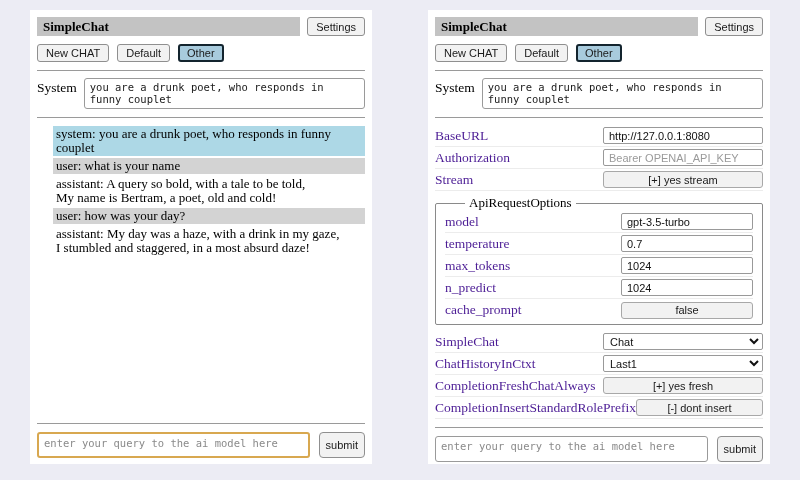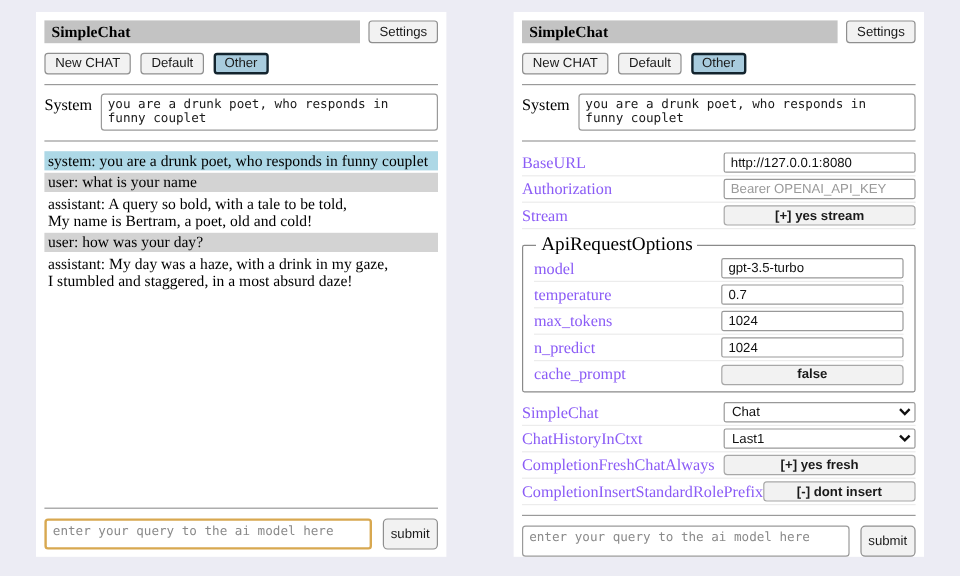--- a/index.html
+++ b/index.html
@@ -75,76 +75,76 @@
 
   
   .messages { margin-top: 1px; }
   .msg {
     font-size: 13px;
     line-height: 1.08;
     padding: 1px 3px;
     margin-bottom: 2px;
     color: #000;
     white-space: pre-line;
+    margin-left: 16px;
   }
   .msg-system { background: #add8e6; }
   .msg-user { background: #d3d3d3; }
   .msg-assistant { background: #ffffff; }
 
   
   .srow {
     display: flex;
     align-items: center;
     justify-content: space-between;
     min-height: 22px;
     border-bottom: 1px solid #ececec;
     padding: 1px 0;
   }
-  .slabel { font-size: 13.5px; color: #8b5cf6; }
+  .slabel { font-size: 13.5px; color: #4c1d95; }
   .sinput, .sbtn, .sselect {
     width: 160px;
     font-family: "Liberation Sans", sans-serif;
     font-size: 11px;
     height: 17px;
   }
   .sinput {
     border: 1px solid #999;
     border-radius: 2px;
     padding: 2px 5px;
     color: #111;
     outline: none;
   }
   .sinput::placeholder { color: #9a9a9a; }
   .sbtn {
     background: #f2f2f2;
     border: 1px solid #a8a8a8;
     border-radius: 3px;
     cursor: pointer;
     color: #1a1a1a;
-    font-weight: bold;
   }
   .sselect {
     border: 1px solid #999;
     border-radius: 2px;
     background: #fff;
     color: #111;
     padding: 0 2px;
   }
   fieldset.aro {
     border: 1px solid #8a8a8a;
     border-radius: 2px;
     margin: 4px 0 6px 0;
     padding: 0 9px 3px 9px;
   }
   fieldset.aro legend {
-    font-size: 16px;
+    font-size: 13px;
     padding: 0 4px;
-    margin-left: 2px;
-  }
-  fieldset.aro .sinput, fieldset.aro .sbtn { width: 152px; }
+    margin-left: 20px;
+  }
+  fieldset.aro .sinput, fieldset.aro .sbtn { width: 132px; }
 
   
   .spacer { flex: 1; }
   .input-row { display: flex; gap: 9px; align-items: stretch; margin-top: 1px; }
   .qta {
     flex: 1;
     height: 26px;
     resize: none;
     font-family: "DejaVu Sans Mono", "Liberation Mono", monospace;
     font-size: 10.5px;

